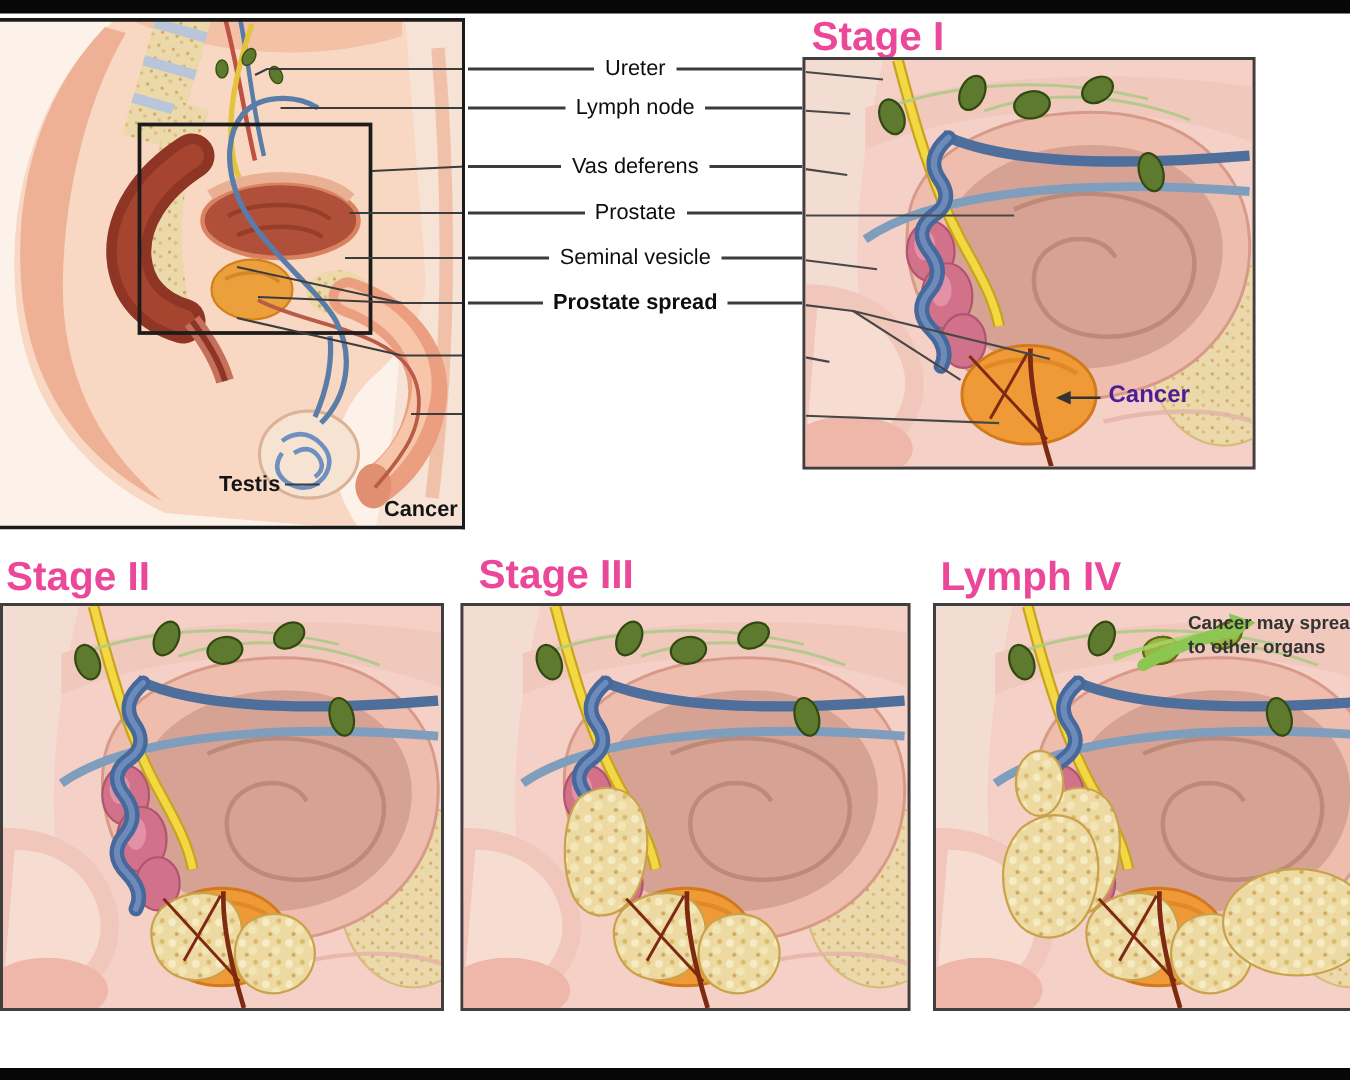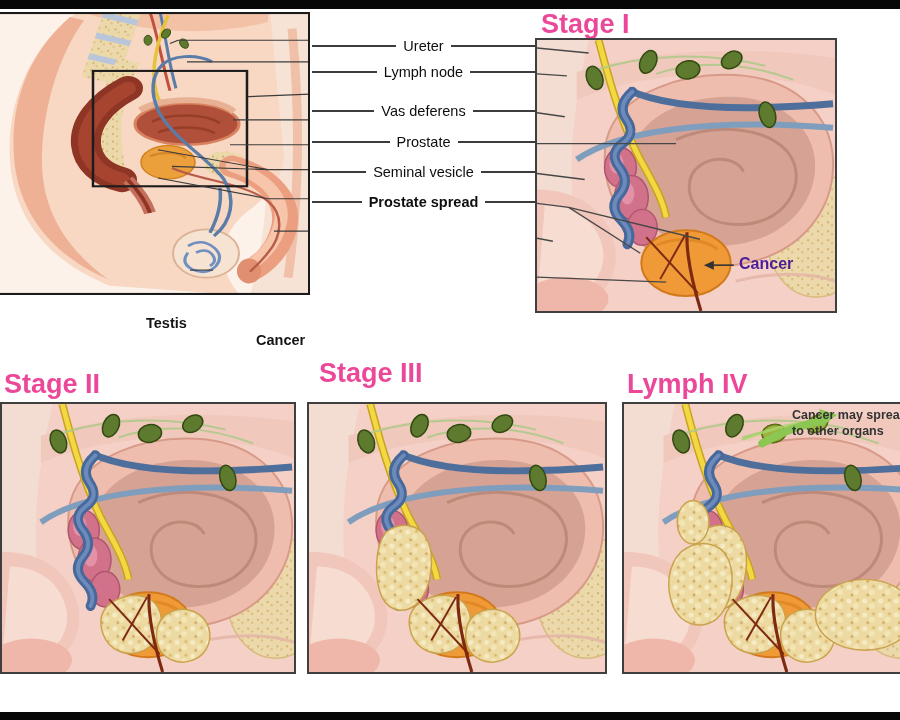--- a/index.html
+++ b/index.html
@@ -1,34 +1,34 @@
 <!DOCTYPE html>
 <html><head>
 <meta charset="utf-8">
 <style>
   *{margin:0;padding:0;box-sizing:border-box}
   html,body{width:900px;height:720px;background:#fff;font-family:"Liberation Sans",sans-serif}
   .screen{position:relative;width:900px;height:720px;overflow:hidden;background:#fff}
   .bar{position:absolute;left:0;width:900px;background:#070707}
   .bar.top{top:0;height:9px}
   .bar.bottom{top:712px;height:8px}
-  .overview{position:absolute;left:0;top:12px;width:310px;height:283px}
+  .overview{position:absolute;left:0;top:12px;width:310px;height:341px}
   .overview svg{display:block;width:100%;height:100%}
   .ov-lbl{position:absolute;font-weight:bold;font-size:14.5px;color:#141414;white-space:nowrap}
   .ov-lbl.testis{left:146px;top:303px}
   .ov-lbl.penis{left:256px;top:320px}
   .label-col{position:absolute;left:312px;top:0;width:223px;height:360px}
   .lrow{position:absolute;left:0;width:223px;height:20px;display:flex;align-items:center}
   .seg{flex:1;height:1.5px;background:#3c3c3c}
   .ltxt{padding:0 7px;font-size:14.5px;color:#0e0e0e;white-space:nowrap}
   .lrow.bold .ltxt{font-weight:bold}
   .stage-title{position:absolute;font-size:27px;font-weight:bold;color:#ec4899;white-space:nowrap}
   .t1{left:541px;top:9px}
   .t2{left:4px;top:369px}
-  .t3{left:319px;top:358px}
+  .t3{left:319px;top:368px}
   .t4{left:627px;top:369px}
   .panel{position:absolute;border:2px solid #3f3f3f;background:#f5d0c6;overflow:hidden}
   .panel svg{display:block;width:100%;height:100%}
   .p1{left:535px;top:38px;width:302px;height:275px}
   .p2{left:0;top:402px;width:296px;height:272px}
   .p3{left:307px;top:402px;width:300px;height:272px}
   .p4{left:622px;top:402px;width:300px;height:272px}
   .cancer-lbl{position:absolute;left:202px;top:215px;font-weight:bold;font-size:16px;color:#4c1d95}
   .spread-note{position:absolute;left:168px;top:3px;width:175px;font-size:12.5px;font-weight:bold;color:#333;line-height:1.3;white-space:nowrap}
   .spread-note span{display:block}

